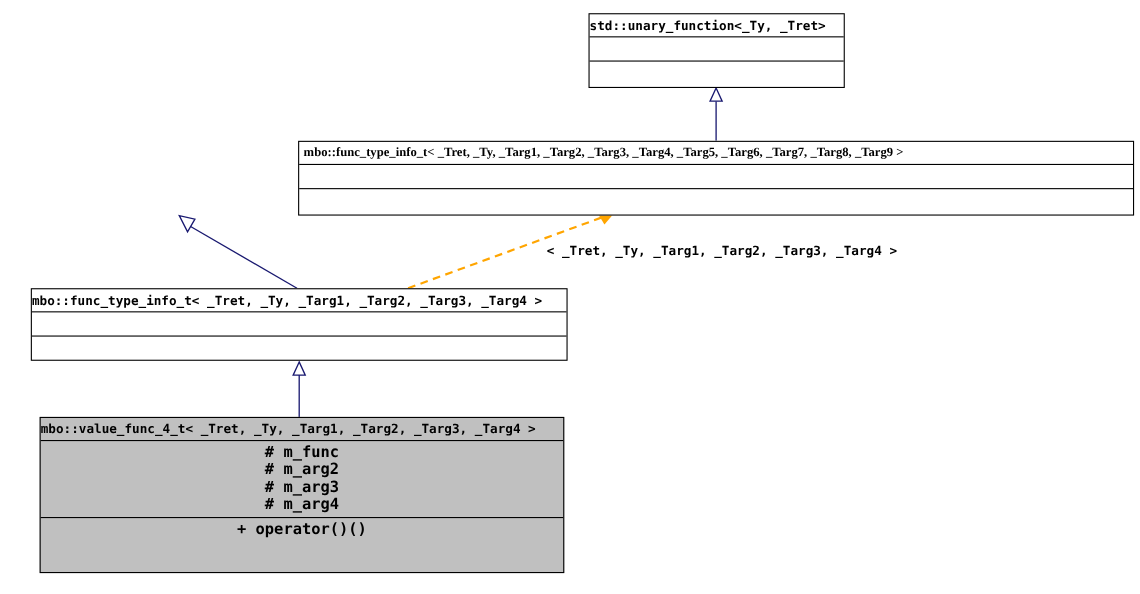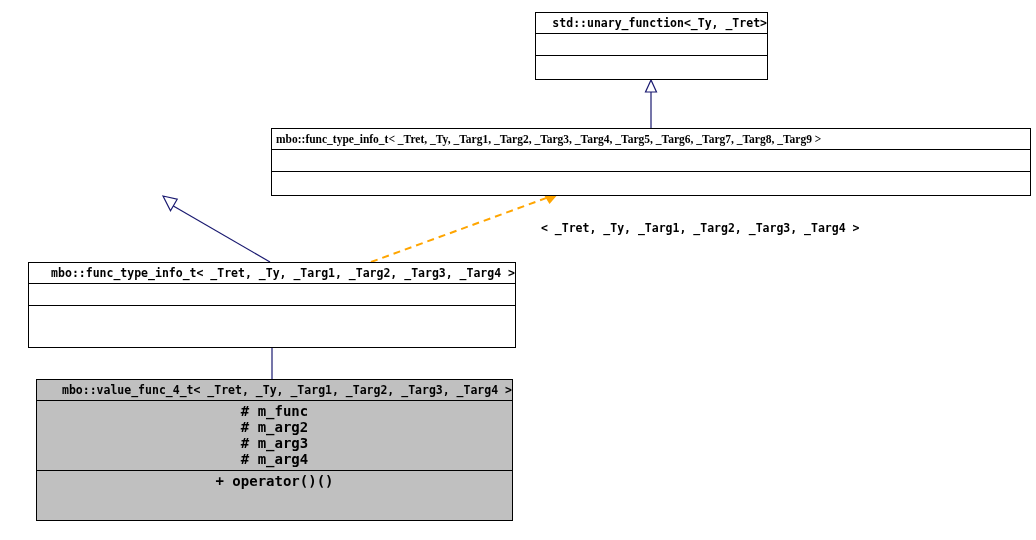--- a/index.html
+++ b/index.html
@@ -30,21 +30,21 @@
     border-bottom: 1px solid #000000;
   }
   .compartment:last-child {
     border-bottom: none;
   }
   .title-compartment {
     font-weight: bold;
     font-size: 11.5px;
     line-height: 20px;
     height: 21px;
-    text-align: right;
+    text-align: left;
     white-space: nowrap;
     color: #000000;
     overflow: hidden;
   }
   .empty-compartment {
     height: 22px;
   }
   .member-compartment {
     padding: 2px 0 3px 0;
   }
@@ -57,21 +57,20 @@
     color: #000000;
   }
   .edge-label {
     position: absolute;
     font-family: "DejaVu Sans Mono", "Liberation Mono", monospace;
     font-weight: bold;
     font-size: 11.5px;
     white-space: nowrap;
     color: #000000;
     z-index: 4;
-    margin-left: 44px;
   }
   svg.edges {
     position: absolute;
     left: 0;
     top: 0;
     width: 1036px;
     height: 540px;
     z-index: 1;
   }
 </style>
@@ -109,21 +108,21 @@
     <div class="compartment empty-compartment"></div>
   </div>
 
 
   <div class="uml-box" style="left:271px; top:128px; width:760px; height:68px;">
     <div class="compartment title-compartment" style="text-align:left; padding-left:4px;font-family:Liberation Serif, serif;">mbo::func_type_info_t&lt; _Tret, _Ty, _Targ1, _Targ2, _Targ3, _Targ4, _Targ5, _Targ6, _Targ7, _Targ8, _Targ9 &gt;</div>
     <div class="compartment empty-compartment"></div>
     <div class="compartment empty-compartment"></div>
   </div>
 
-  <div class="uml-box" style="left:28px; top:262px; width:488px; height:86px;">
+  <div class="uml-box" style="left:28px; top:262px; width:488px; height:66px;">
     <div class="compartment title-compartment">mbo::func_type_info_t&lt; _Tret, _Ty, _Targ1, _Targ2, _Targ3, _Targ4 &gt;</div>
     <div class="compartment empty-compartment"></div>
     <div class="compartment empty-compartment"></div>
   </div>
 
   <div class="uml-box filled" style="left:36px; top:379px; width:477px; height:142px;">
     <div class="compartment title-compartment">mbo::value_func_4_t&lt; _Tret, _Ty, _Targ1, _Targ2, _Targ3, _Targ4 &gt;</div>
     <div class="compartment member-compartment">
       <div class="member-line"># m_func</div>
       <div class="member-line"># m_arg2</div>

